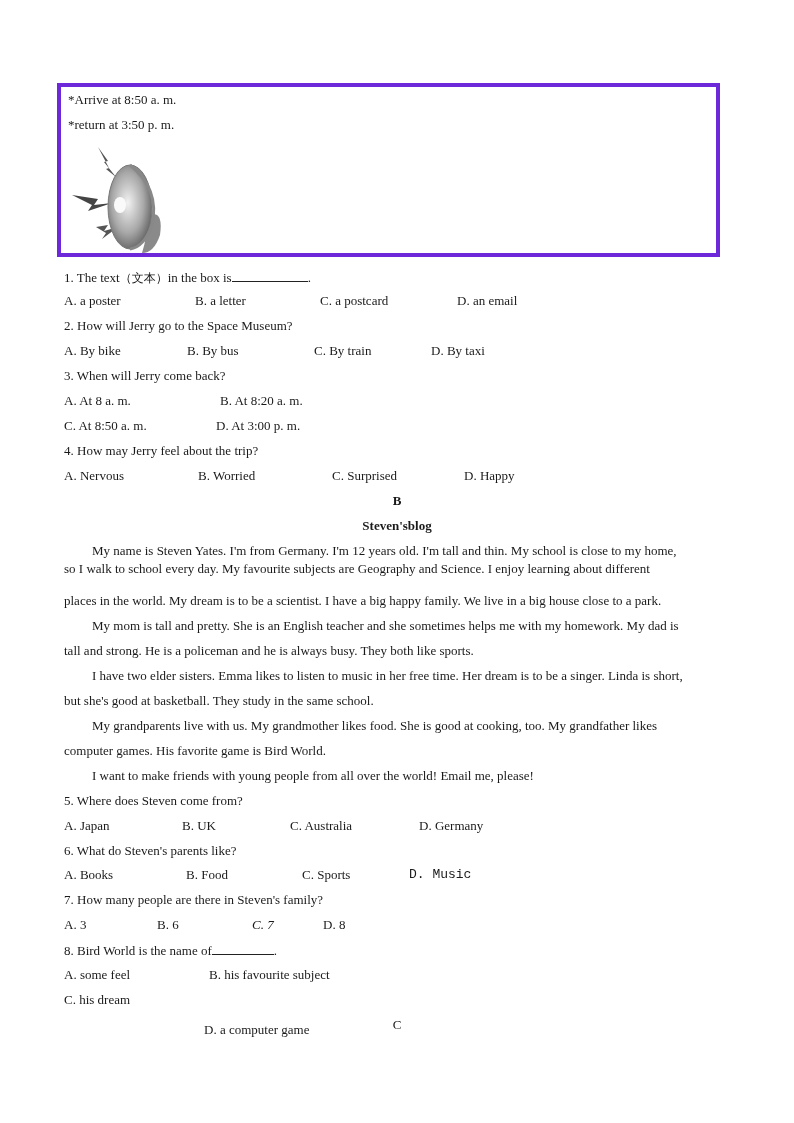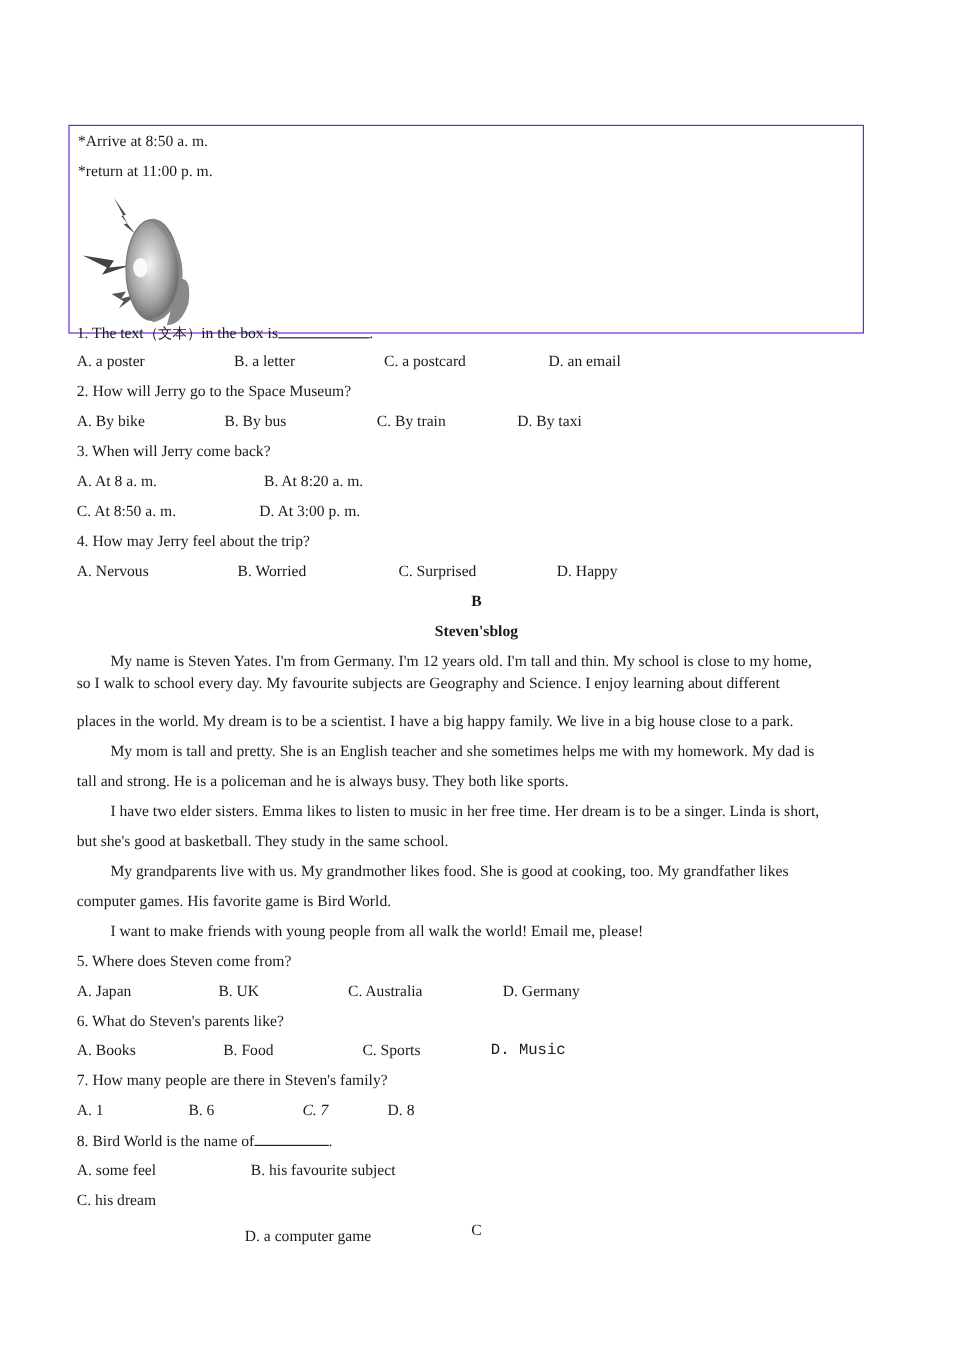--- a/index.html
+++ b/index.html
@@ -2,40 +2,40 @@
 <html><head>
   <meta charset="utf-8">
   <style>
     html, body { margin: 0; padding: 0; background: #ffffff; }
     body {
       width: 794px; height: 1123px; position: relative; overflow: hidden;
       font-family: "Liberation Serif", "DejaVu Serif", serif;
       color: #1a1a1a; font-size: 13px;
     }
     .box {
-      position: absolute; left: 57px; top: 104px; width: 663px; height: 174px;
-      border: 1px solid #6d28d9; box-sizing: border-box; padding-left: 21px;
+      position: absolute; left: 57px; top: 83px; width: 663px; height: 174px;
+      border: 4px solid #6d28d9; box-sizing: border-box; padding-left: 21px;
     }
     .box .line { position: absolute; left: 7px; font-size: 13px; white-space: nowrap; }
     .megaphone { position: absolute; left: 7px; top: 52px; width: 112px; height: 118px; }
     .row { position: absolute; left: 64px; white-space: nowrap; font-size: 13px; line-height: 16px; }
     .opt { position: absolute; white-space: nowrap; font-size: 13px; line-height: 16px; }
     .blank { display: inline-block; border-bottom: 1px solid #222; height: 12px; vertical-align: baseline; }
     .center { position: absolute; left: 0; width: 794px; text-align: center; font-size: 13px; line-height: 16px; }
     .bold { font-weight: bold; }
     .para { position: absolute; left: 64px; width: 668px; font-size: 13px; line-height: 16px; white-space: nowrap; }
     .indent { padding-left: 28px; }
     .zh { font-family: "DejaVu Sans", sans-serif; font-size: 12px; }
   </style>
 </head>
 <body>
 
 <div class="box">
   <div class="line" style="top:5px;">*Arrive at 8:50 a. m.</div>
-  <div class="line" style="top:30px;">*return at 11:00 p. m.</div>
+  <div class="line" style="top:30px;">*return at 3:50 p. m.</div>
   <svg class="megaphone" viewBox="0 0 112 118">
     <defs>
       <radialGradient id="cone" cx="0.45" cy="0.45" r="0.6">
         <stop offset="0" stop-color="#f2f2f2"></stop>
         <stop offset="0.6" stop-color="#a8a8a8"></stop>
         <stop offset="1" stop-color="#5e5e5e"></stop>
       </radialGradient>
     </defs>
 
     <polygon points="30,8 40,22 36,23 48,38 38,30 41,29" fill="#555"></polygon>
@@ -81,36 +81,36 @@
 
 <div class="para indent" style="top:543px;">My name is Steven Yates.  I'm from Germany. I'm 12 years old.  I'm tall  and thin.  My school is  close to my home,</div>
 <div class="para" style="top:561px;">so I walk to school every day. My  favourite subjects are Geography and Science. I  enjoy learning  about different</div>
 <div class="para" style="top:593px;">places in the world. My dream is to be a scientist.  I have a big happy family.  We live in a big house close to a park.</div>
 <div class="para indent" style="top:618px;">My mom is tall  and pretty.  She is an English  teacher and she sometimes helps me with my homework. My dad is</div>
 <div class="para" style="top:643px;">tall  and strong. He is a policeman and he is always busy.  They both like  sports.</div>
 <div class="para indent" style="top:668px;">I have two elder sisters. Emma likes  to listen to music in her  free time.  Her dream is to be a singer.  Linda is short,</div>
 <div class="para" style="top:693px;">but  she's good at basketball.   They study in the same school.</div>
 <div class="para indent" style="top:718px;">My grandparents live  with us. My grandmother likes  food.  She is  good at cooking, too. My grandfather likes</div>
 <div class="para" style="top:743px;">computer games. His  favorite game is Bird World.</div>
-<div class="para indent" style="top:768px;">I want to make friends  with young people from all  walk the world! Email  me, please!</div>
+<div class="para indent" style="top:768px;">I want to make friends  with young people from all  over the world! Email  me, please!</div>
 
 <div class="row" style="top:793px;">5. Where does Steven come from?</div>
 <div class="opt" style="top:818px; left:64px;">A. Japan</div>
 <div class="opt" style="top:818px; left:182px;">B.  UK</div>
 <div class="opt" style="top:818px; left:290px;">C. Australia</div>
 <div class="opt" style="top:818px; left:419px;">D. Germany</div>
 
 <div class="row" style="top:843px;">6. What do Steven's parents like?</div>
 <div class="opt" style="top:867px; left:64px;">A. Books</div>
 <div class="opt" style="top:867px; left:186px;">B.  Food</div>
 <div class="opt" style="top:867px; left:302px;">C. Sports</div>
 <div class="opt" style="top:867px; left:409px;font-family:Liberation Mono, monospace;">D. Music</div>
 
 <div class="row" style="top:892px;">7. How many people are there in  Steven's family?</div>
-<div class="opt" style="top:917px; left:64px;">A. 1</div>
+<div class="opt" style="top:917px; left:64px;">A. 3</div>
 <div class="opt" style="top:917px; left:157px;text-align:center;">B.  6</div>
 <div class="opt" style="top:917px; left:252px;font-style:italic;">C. 7</div>
 <div class="opt" style="top:917px; left:323px;">D. 8</div>
 
 <div class="row" style="top:942px;">
   <span>8. Bird  World is the name of</span><span class="blank" style="width:62px;"></span><span>.</span>
 </div>
 <div class="opt" style="top:967px; left:64px;">A. some feel</div>
 <div class="opt" style="top:967px; left:209px;">B. his favourite subject</div>
 <div class="opt" style="top:992px; left:64px;">C. his dream</div>

